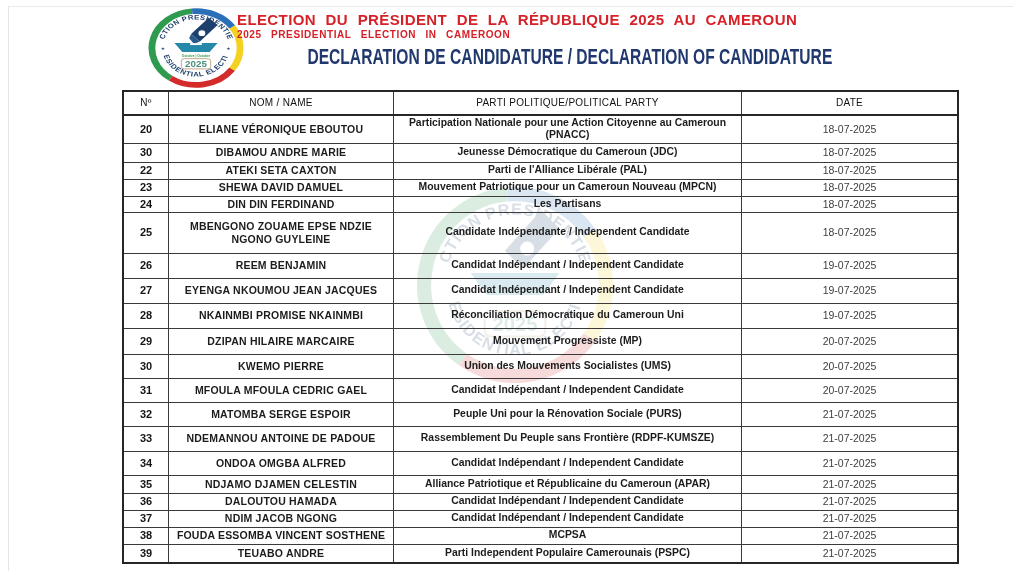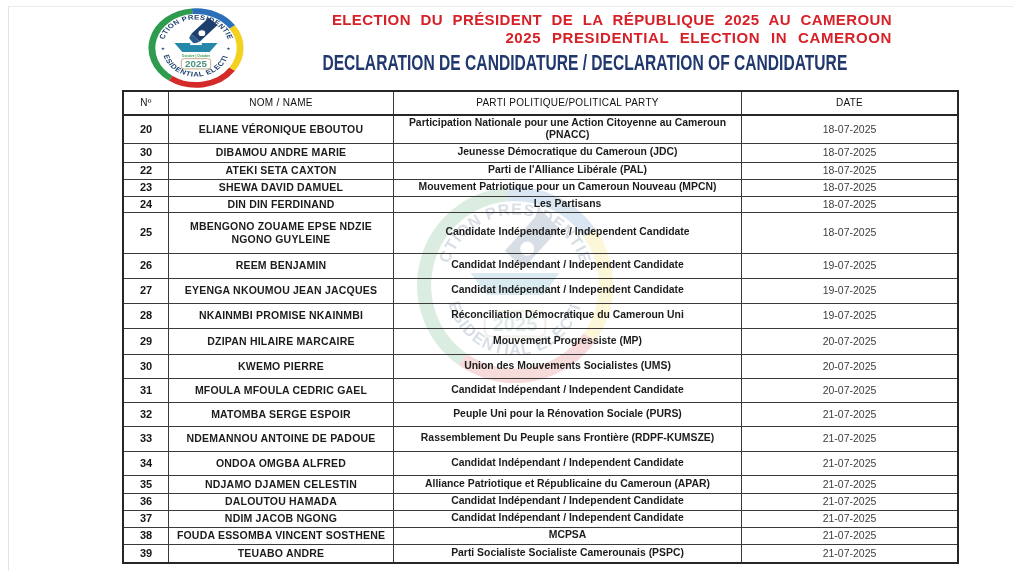--- a/index.html
+++ b/index.html
@@ -3,23 +3,23 @@
 <meta charset="utf-8">
 <style>
   html,body{margin:0;padding:0;background:#fff;}
   #page{position:relative;width:1024px;height:575px;background:#ffffff;overflow:hidden;
         font-family:"Liberation Sans",sans-serif;}
   .edge-left{position:absolute;left:8px;top:6px;width:1px;height:565px;background:#e4e4e4;}
   .edge-top{position:absolute;left:8px;top:6px;width:1005px;height:1px;background:#eaeaea;}
 
   
   #logo{position:absolute;left:147px;top:7px;width:98px;height:82px;}
-  #titles{position:absolute;left:252px;top:11px;width:640px;text-align:right;}
+  #titles{position:absolute;left:237px;top:11px;width:640px;text-align:left;}
   .t-red{color:#d62128;font-weight:bold;font-size:15px;letter-spacing:.4px;word-spacing:5px;line-height:1.22;}
-  .t-red2{color:#d62128;font-weight:bold;font-size:15px;letter-spacing:.6px;word-spacing:6px;line-height:1.25;}
+  .t-red2{color:#d62128;font-weight:bold;font-size:10px;letter-spacing:.6px;word-spacing:6px;line-height:1.25;}
   .t-navy{color:#20386e;font-weight:bold;font-size:20px;line-height:1.1;margin-top:3px;
           transform:scale(.78,1.12);transform-origin:50% 50%;white-space:nowrap;letter-spacing:0px;}
 
   
   #watermark{position:absolute;left:414px;top:184px;width:202px;height:202px;opacity:.17;z-index:0;}
 
   
   #tablewrap{position:absolute;left:122px;top:90px;z-index:1;}
   table{border-collapse:collapse;background:transparent;table-layout:fixed;}
   th,td{border:1px solid #3a3a3a;padding:1px 5px;text-align:center;vertical-align:middle;
@@ -244,19 +244,19 @@
           </tr>
           <tr>
             <td class="col-no">38</td>
             <td class="col-name">FOUDA ESSOMBA VINCENT SOSTHENE</td>
             <td class="col-party">MCPSA</td>
             <td class="col-date">21-07-2025</td>
           </tr>
           <tr>
             <td class="col-no">39</td>
             <td class="col-name">TEUABO ANDRE</td>
-            <td class="col-party">Parti Socialiste Socialiste Camerounais (PSPC)</td>
+            <td class="col-party">Parti Independent Populaire Camerounais (PSPC)</td>
             <td class="col-date">21-07-2025</td>
           </tr>
         </tbody>
     </table>
   </div>
 </div>
 
 </body></html>

